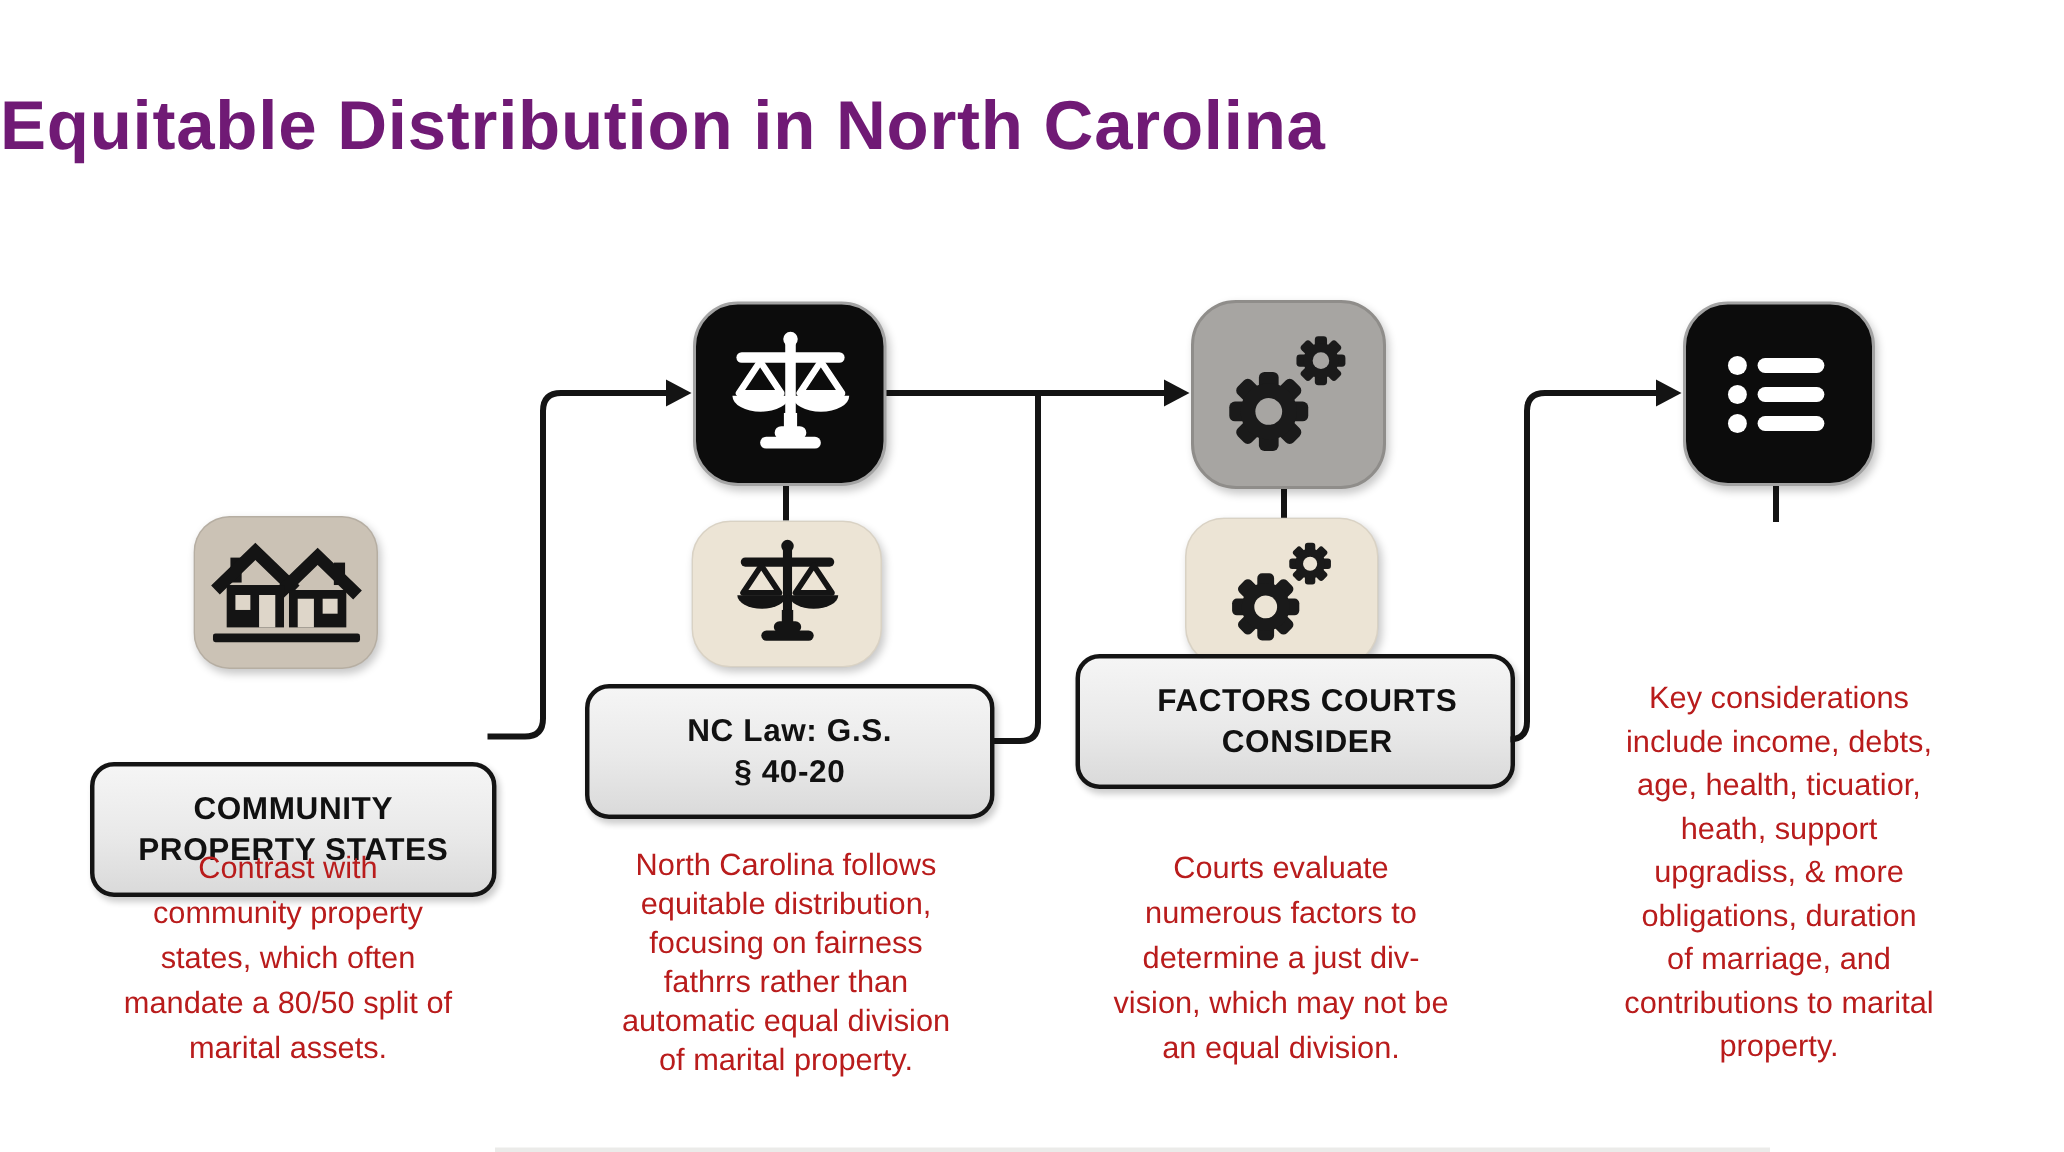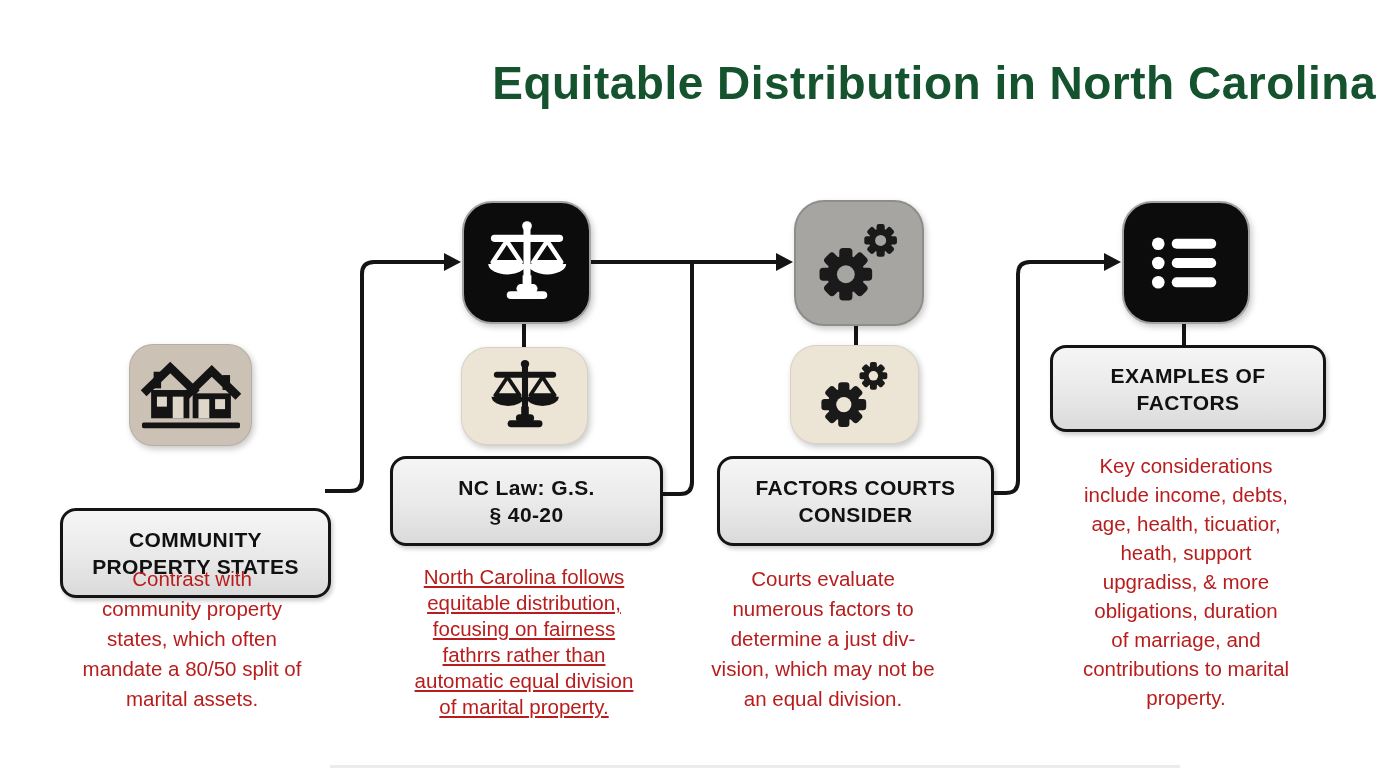--- a/index.html
+++ b/index.html
@@ -1,22 +1,22 @@
 <!DOCTYPE html>
 <html><head>
 <meta charset="utf-8">
 <style>
   html,body{margin:0;padding:0;background:#ffffff;}
   .stage{
     position:relative;width:1376px;height:768px;background:#ffffff;overflow:hidden;
     font-family:"Liberation Sans","DejaVu Sans",sans-serif;color:#141414;
   }
   .title{
-    position:absolute;left:0;top:56px;width:1376px;text-align:right;
-    font-size:46px;font-weight:bold;letter-spacing:.5px;color:#14532d;
+    position:absolute;left:0;top:56px;width:1376px;text-align:left;
+    font-size:46px;font-weight:bold;letter-spacing:.5px;color:#701a75;
   }
   .connectors{position:absolute;left:0;top:0;pointer-events:none;}
   .tile{
     position:absolute;display:flex;align-items:center;justify-content:center;
     box-shadow:2px 3px 6px rgba(0,0,0,.22);
   }
   .tile svg{display:block;}
   .tile-black{background:#0c0c0c;border:2px solid #a3a3a3;border-radius:30px;}
   .tile-gray{background:#a7a5a2;border:2px solid #8f8d8a;border-radius:30px;}
   .tile-beige{background:#ece4d5;border:1px solid rgba(0,0,0,.08);border-radius:26px;}
@@ -194,44 +194,40 @@
   <div class="hbox" style="left:60px;top:484px;width:265px;height:84px;margin-top:24px;">
     <span>COMMUNITY
 PROPERTY STATES</span>
   </div>
 
   <div class="hbox" style="left:390px;top:456px;width:267px;height:84px;">
     <span>NC Law: G.S.
 § 40-20</span>
   </div>
 
-  <div class="hbox" style="left:717px;top:456px;width:271px;height:84px;">
+  <div class="hbox" style="left:717px;top:436px;width:271px;height:84px;padding-left:16px;">
     <span>FACTORS COURTS
 CONSIDER</span>
   </div>
 
-  <div class="hbox" style="left:1050px;top:345px;width:270px;height:81px;">
-    <span>EXAMPLES OF
-FACTORS</span>
-  </div>
 
   <div class="desc" style="left:42px;top:564px;width:300px;">Contrast with
 community property
 states, which often
 mandate a 80/50 split of
 marital assets.</div>
 
-  <div class="desc tight" style="left:374px;top:564px;width:300px;text-decoration:underline;">North Carolina follows
+  <div class="desc tight" style="left:374px;top:564px;width:300px;">North Carolina follows
 equitable distribution,
 focusing on fairness
 fathrrs rather than
 automatic equal division
 of marital property.</div>
 
-  <div class="desc" style="left:673px;top:564px;width:300px;">Courts evaluate
+  <div class="desc" style="left:704px;top:564px;width:300px;">Courts evaluate
 numerous factors to
 determine a just div-
 vision, which may not be
 an equal division.</div>
 
   <div class="desc mid" style="left:1036px;top:451px;width:300px;">Key considerations
 include income, debts,
 age, health, ticuatior,
 heath, support
 upgradiss, &amp; more

